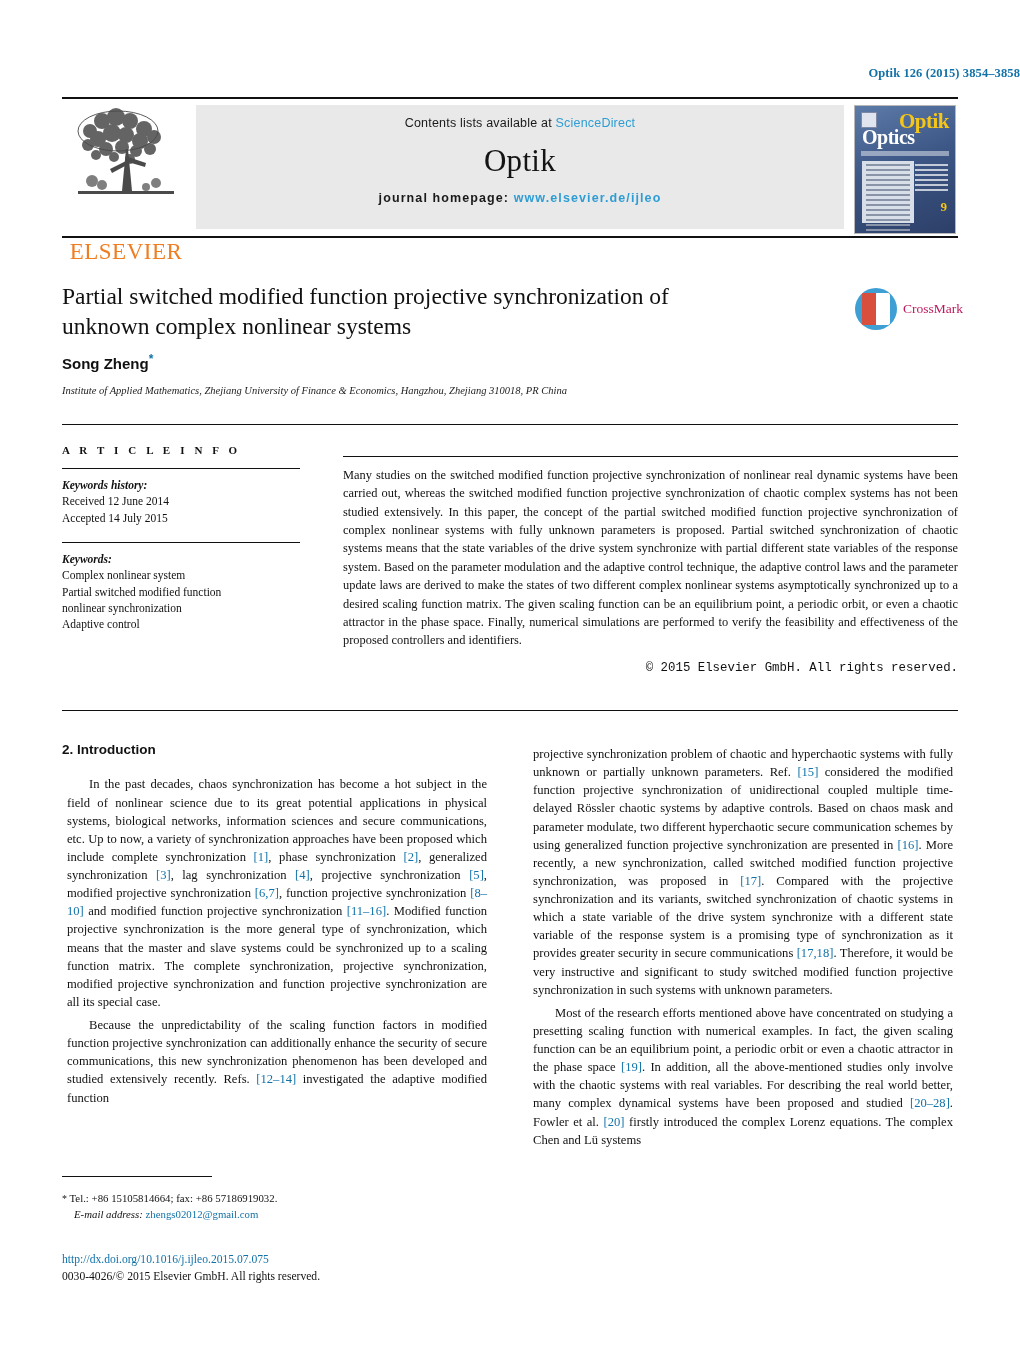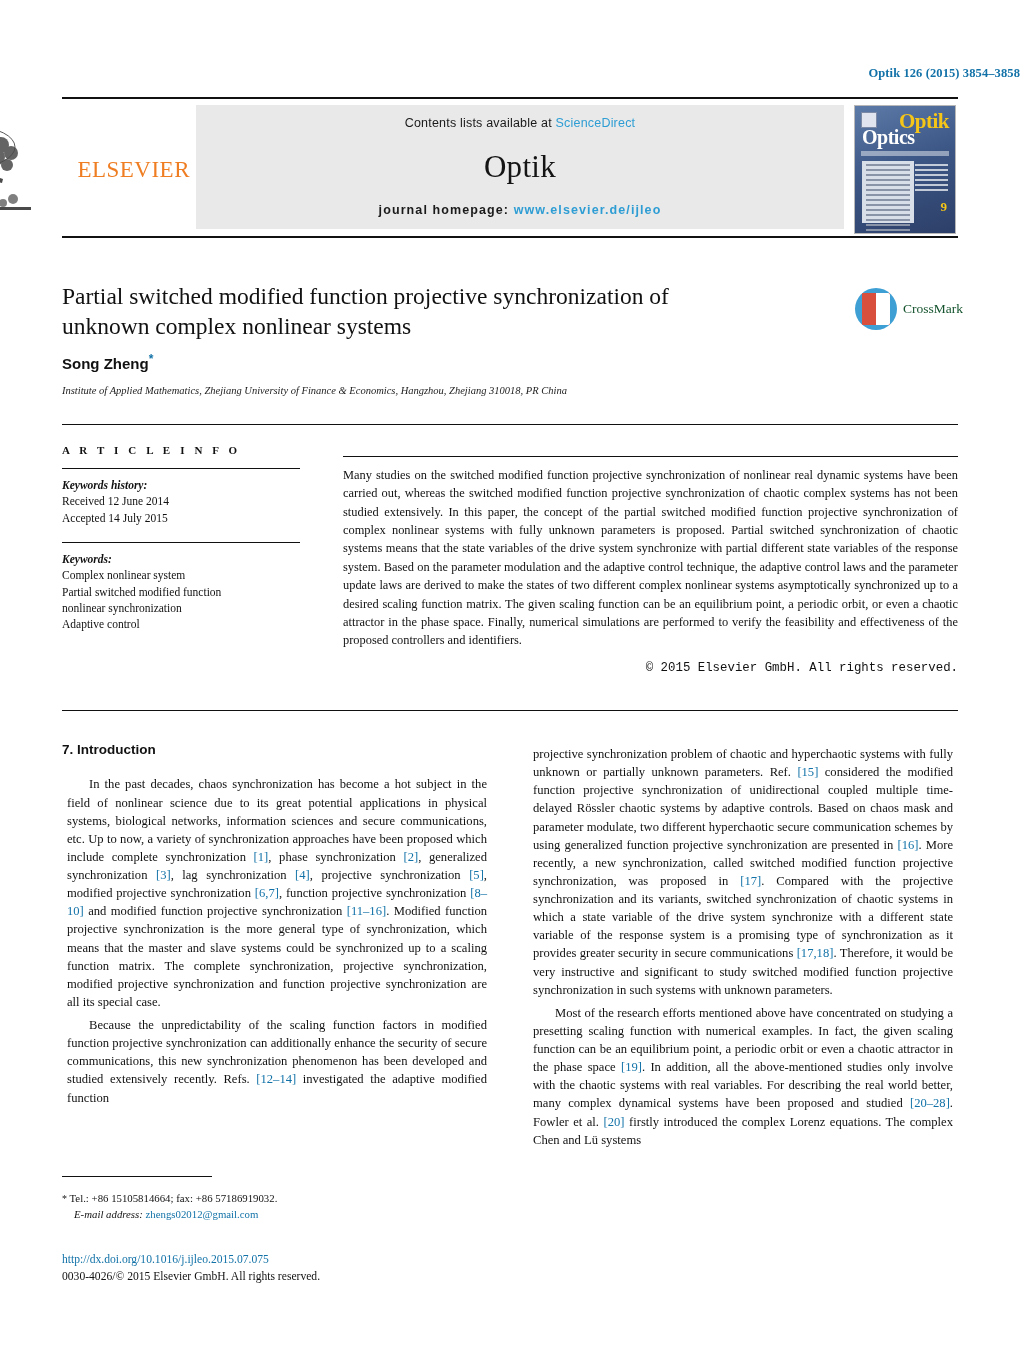--- a/index.html
+++ b/index.html
@@ -45,21 +45,21 @@
   }
   .masthead-inner {
     display: flex;
     align-items: stretch;
     padding-top: 6px;
   }
   .elsevier-block {
     width: 128px;
     flex: 0 0 128px;
     display: flex;
-    flex-direction: row;
+    flex-direction: column;
     justify-content: flex-end;
     align-items: center;
     padding-bottom: 2px;
     gap: 38px;
   }
   .tree {
     width: 112px;
     height: 96px;
     position: relative;
   }
@@ -75,21 +75,21 @@
     flex: 1 1 auto;
     background: #e9e9e9;
     margin-left: 6px;
     margin-right: 8px;
     height: 124px;
     position: relative;
     display: flex;
     flex-direction: column;
     justify-content: space-between;
     align-items: center;
-    padding: 11px 0 12px 0;
+    padding: 11px 0 24px 0;
     box-sizing: border-box;
   }
   .contents-line {
     font-family: "Liberation Sans", sans-serif;
     font-size: 12.5px;
     color: #1a1a1a;
     letter-spacing: .2px;
   }
   .contents-line .sd {
     color: #2e9dd4;
@@ -244,21 +244,21 @@
     position: absolute;
     left: 21px; top: 5px;
     width: 14px; height: 32px;
     background: #ffffff;
     border-top-right-radius: 2px;
     border-bottom-right-radius: 2px;
   }
   .cm-label {
     font-family: "Liberation Serif", serif;
     font-size: 13.5px;
-    color: #14532d;
+    color: #be185d;
   }
   .author {
     position: absolute;
     top: 352px;
     left: 62px;
     font-family: "Liberation Sans", sans-serif;
     font-size: 15px;
     font-weight: bold;
     color: #111;
   }
@@ -537,21 +537,21 @@
 
   <div class="abs-col">
     <div class="abs-rule"></div>
     <div class="abs-body">Many studies on the switched modified function projective synchronization of nonlinear real dynamic systems have been carried out, whereas the switched modified function projective synchronization of chaotic complex systems has not been studied extensively. In this paper, the concept of the partial switched modified function projective synchronization of complex nonlinear systems with fully unknown parameters is proposed. Partial switched synchronization of chaotic systems means that the state variables of the drive system synchronize with partial different state variables of the response system. Based on the parameter modulation and the adaptive control technique, the adaptive control laws and the parameter update laws are derived to make the states of two different complex nonlinear systems asymptotically synchronized up to a desired scaling function matrix. The given scaling function can be an equilibrium point, a periodic orbit, or even a chaotic attractor in the phase space. Finally, numerical simulations are performed to verify the feasibility and effectiveness of the proposed controllers and identifiers.</div>
     <div class="abs-copy">© 2015 Elsevier GmbH. All rights reserved.</div>
   </div>
 
   <div class="band-bottom"></div>
 
   <div class="col left">
-    <div class="h2">7.  Introduction</div>
+    <div class="h2">2.  Introduction</div>
     <p class="p"><span>In the past decades, chaos synchronization has become a hot subject in the field of nonlinear science due to its great potential applications in physical systems, biological networks, information sciences and secure communications, etc. Up to now, a variety of synchronization approaches have been proposed which include complete synchronization </span><span class="ref">[1]</span><span>, phase synchronization </span><span class="ref">[2]</span><span>, generalized synchronization </span><span class="ref">[3]</span><span>, lag synchronization </span><span class="ref">[4]</span><span>, projective synchronization </span><span class="ref">[5]</span><span>, modified projective synchronization </span><span class="ref">[6,7]</span><span>, function projective synchronization </span><span class="ref">[8–10]</span><span> and modified function projective synchronization </span><span class="ref">[11–16]</span><span>. Modified function projective synchronization is the more general type of synchronization, which means that the master and slave systems could be synchronized up to a scaling function matrix. The complete synchronization, projective synchronization, modified projective synchronization and function projective synchronization are all its special case.</span></p>
     <p class="p"><span>Because the unpredictability of the scaling function factors in modified function projective synchronization can additionally enhance the security of secure communications, this new synchronization phenomenon has been developed and studied extensively recently. Refs. </span><span class="ref">[12–14]</span><span> investigated the adaptive modified function</span></p>
   </div>
 
   <div class="col right">
     <p class="p" style="text-indent:0"><span>projective synchronization problem of chaotic and hyperchaotic systems with fully unknown or partially unknown parameters. Ref. </span><span class="ref">[15]</span><span> considered the modified function projective synchronization of unidirectional coupled multiple time-delayed Rössler chaotic systems by adaptive controls. Based on chaos mask and parameter modulate, two different hyperchaotic secure communication schemes by using generalized function projective synchronization are presented in </span><span class="ref">[16]</span><span>. More recently, a new synchronization, called switched modified function projective synchronization, was proposed in </span><span class="ref">[17]</span><span>. Compared with the projective synchronization and its variants, switched synchronization of chaotic systems in which a state variable of the drive system synchronize with a different state variable of the response system is a promising type of synchronization as it provides greater security in secure communications </span><span class="ref">[17,18]</span><span>. Therefore, it would be very instructive and significant to study switched modified function projective synchronization in such systems with unknown parameters.</span></p>
     <p class="p"><span>Most of the research efforts mentioned above have concentrated on studying a presetting scaling function with numerical examples. In fact, the given scaling function can be an equilibrium point, a periodic orbit or even a chaotic attractor in the phase space </span><span class="ref">[19]</span><span>. In addition, all the above-mentioned studies only involve with the chaotic systems with real variables. For describing the real world better, many complex dynamical systems have been proposed and studied </span><span class="ref">[20–28]</span><span>. Fowler et al. </span><span class="ref">[20]</span><span> firstly introduced the complex Lorenz equations. The complex Chen and Lü systems</span></p>
   </div>
 
   <div class="footsep"></div>

